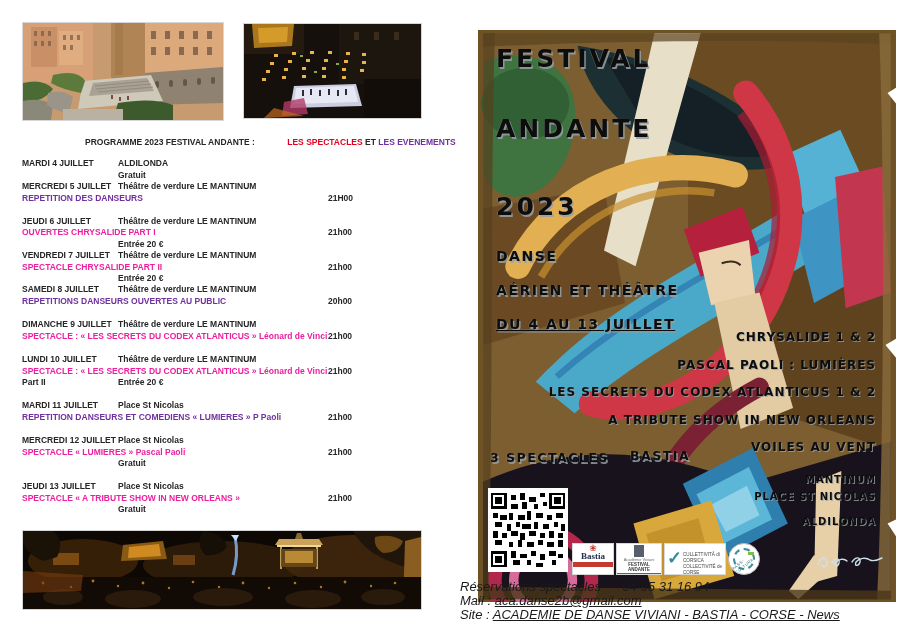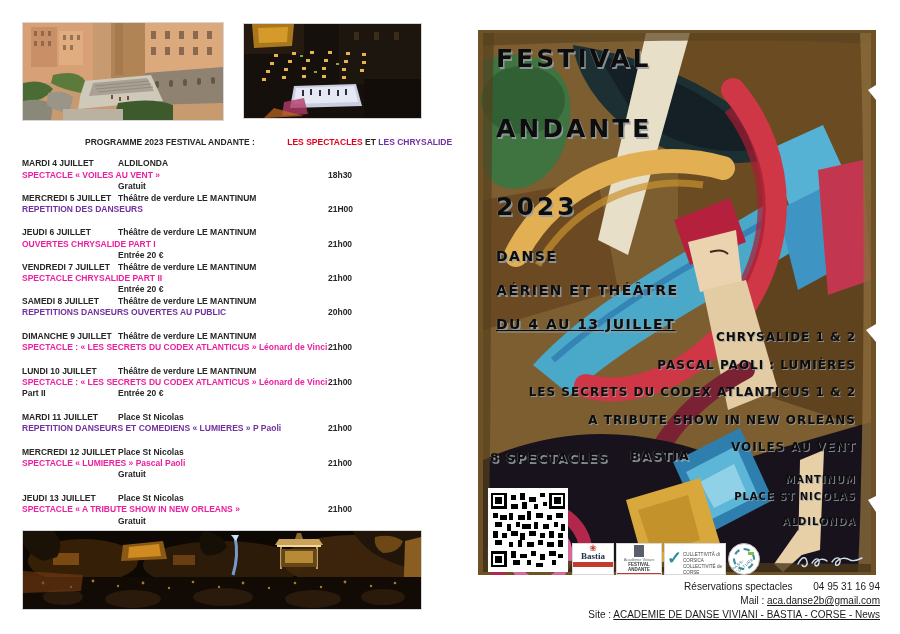--- a/index.html
+++ b/index.html
@@ -27,21 +27,21 @@
   .date{display:inline-block;width:96px;}
   .part{display:inline-block;width:96px;}
   .noteonly{padding-left:96px;}
   .time{position:absolute;left:306px;top:0;}
   .pink{color:#EC1FA0;}
   .purple{color:#7030A0;}
   .redhdr{color:#E20020;}
   .gap{margin-top:12px;}
 
   
-  #poster{position:absolute;left:478px;top:30px;width:398px;height:545px;}
+  #poster{position:absolute;left:478px;top:30px;width:398px;height:545px;padding-left:20px;}
   #poster-art{position:absolute;inset:0;}
   .ptxt{
     position:absolute;font-family:"DejaVu Sans",sans-serif;font-weight:800;
     color:#0d0d0d;letter-spacing:1.5px;white-space:nowrap;
     text-shadow:1.5px 1.5px 0 rgba(150,160,165,.85), -0.5px -0.5px 0 rgba(150,160,165,.5);
   }
   .ptitle{font-size:25px;letter-spacing:3px;}
   .psub{font-size:14px;}
   .pshow{font-size:12px;letter-spacing:1px;text-align:right;position:static;margin-bottom:13.5px;
     text-shadow:1px 1px 0 rgba(150,160,165,.8);}
@@ -67,22 +67,22 @@
   #logo-corse .cl{margin-left:18px;font-size:4.6px;line-height:6px;color:#444;padding-top:8px;}
   #logo-pass{left:250px;width:34px;border-radius:50%;width:32px;height:32px;border:1px solid #bbb;}
   #logo-pass .ring{position:absolute;inset:4px;border:2px dashed #3a8f9b;border-radius:50%;}
   #logo-pass .ptext{position:absolute;left:2px;top:13px;font-size:4px;color:#2d6f7a;transform:rotate(-40deg);letter-spacing:.5px;}
   #logo-pass .dot{position:absolute;right:5px;top:8px;width:6px;height:3px;background:#7bc043;}
   
   #signature{position:absolute;right:10px;top:520px;width:72px;height:22px;}
 
   
   #contact{
-    position:absolute;left:460px;top:580px;width:420px;text-align:right;
-    font-size:10px;color:#1a1a1a;line-height:14px;
+    position:absolute;left:460px;top:580px;width:420px;text-align:left;
+    font-size:13px;color:#1a1a1a;line-height:14px;font-style:italic;
   }
   #contact .lbl{font-weight:normal;}
   #contact a{color:#1a1a1a;text-decoration:underline;}
   #contact .phone{margin-left:18px;}
 </style>
 </head>
 <body>
 
 <div class="photo" id="photo-day">
   <svg viewBox="0 0 200 97" preserveAspectRatio="none">
@@ -211,26 +211,25 @@
     <path d="M30,84 L60,92 L20,94 Z" fill="#c26a20" opacity="0.7"></path>
     <rect x="120" y="55" width="57" height="39" fill="#120d08"></rect>
   </svg>
 </div>
 
 <div id="programme">
   <div class="hdr">
     <span>PROGRAMME 2023 FESTIVAL ANDANTE :</span>
     <span class="redhdr c1">LES SPECTACLES</span>
     <span>ET</span>
-    <span class="purple">LES CHRYSALIDE</span>
+    <span class="purple">LES EVENEMENTS</span>
   </div>
 
   <div class="entry">
     <div class="row"><span class="date">MARDI 4 JUILLET</span><span class="venue">ALDILONDA</span></div>
-    <div class="row"><span class="pink">SPECTACLE « VOILES AU VENT »</span><span class="time">18h30</span></div>
     <div class="row noteonly"><span>Gratuit</span></div>
   </div>
 
   <div class="entry">
     <div class="row"><span class="date">MERCREDI 5 JUILLET</span><span class="venue">Théâtre de verdure LE MANTINUM</span></div>
     <div class="row"><span class="purple">REPETITION DES DANSEURS</span><span class="time">21H00</span></div>
   </div>
 
   <div class="entry gap">
     <div class="row"><span class="date">JEUDI 6 JUILLET</span><span class="venue">Théâtre de verdure LE MANTINUM</span></div>
@@ -414,21 +413,21 @@
   <div class="ptxt psub" style="left:18px;top:286px;text-decoration:underline;">DU 4 AU 13 JUILLET</div>
 
   <div id="shows-list">
     <div class="ptxt pshow">CHRYSALIDE 1 &amp; 2</div>
     <div class="ptxt pshow">PASCAL PAOLI : LUMIÈRES</div>
     <div class="ptxt pshow">LES SECRETS DU CODEX ATLANTICUS 1 &amp; 2</div>
     <div class="ptxt pshow">A TRIBUTE SHOW IN NEW ORLEANS</div>
     <div class="ptxt pshow">VOILES AU VENT</div>
   </div>
 
-  <div class="ptxt pbig" style="left:12px;top:420px;">8 SPECTACLES</div>
+  <div class="ptxt pbig" style="left:12px;top:420px;">3 SPECTACLES</div>
   <div class="ptxt pbig" style="left:152px;top:418px;">BASTIA</div>
 
   <div class="ptxt pvenue" style="right:20px;top:444px;">MANTINUM</div>
   <div class="ptxt pvenue" style="right:20px;top:461px;">PLACE ST NICOLAS</div>
   <div class="ptxt pvenue" style="right:20px;top:486px;">ALDILONDA</div>
 
   <div id="qr">
     <svg viewBox="0 0 33 33" shape-rendering="crispEdges">
       <rect width="33" height="33" fill="#fff"></rect>
       <g fill="#000">

